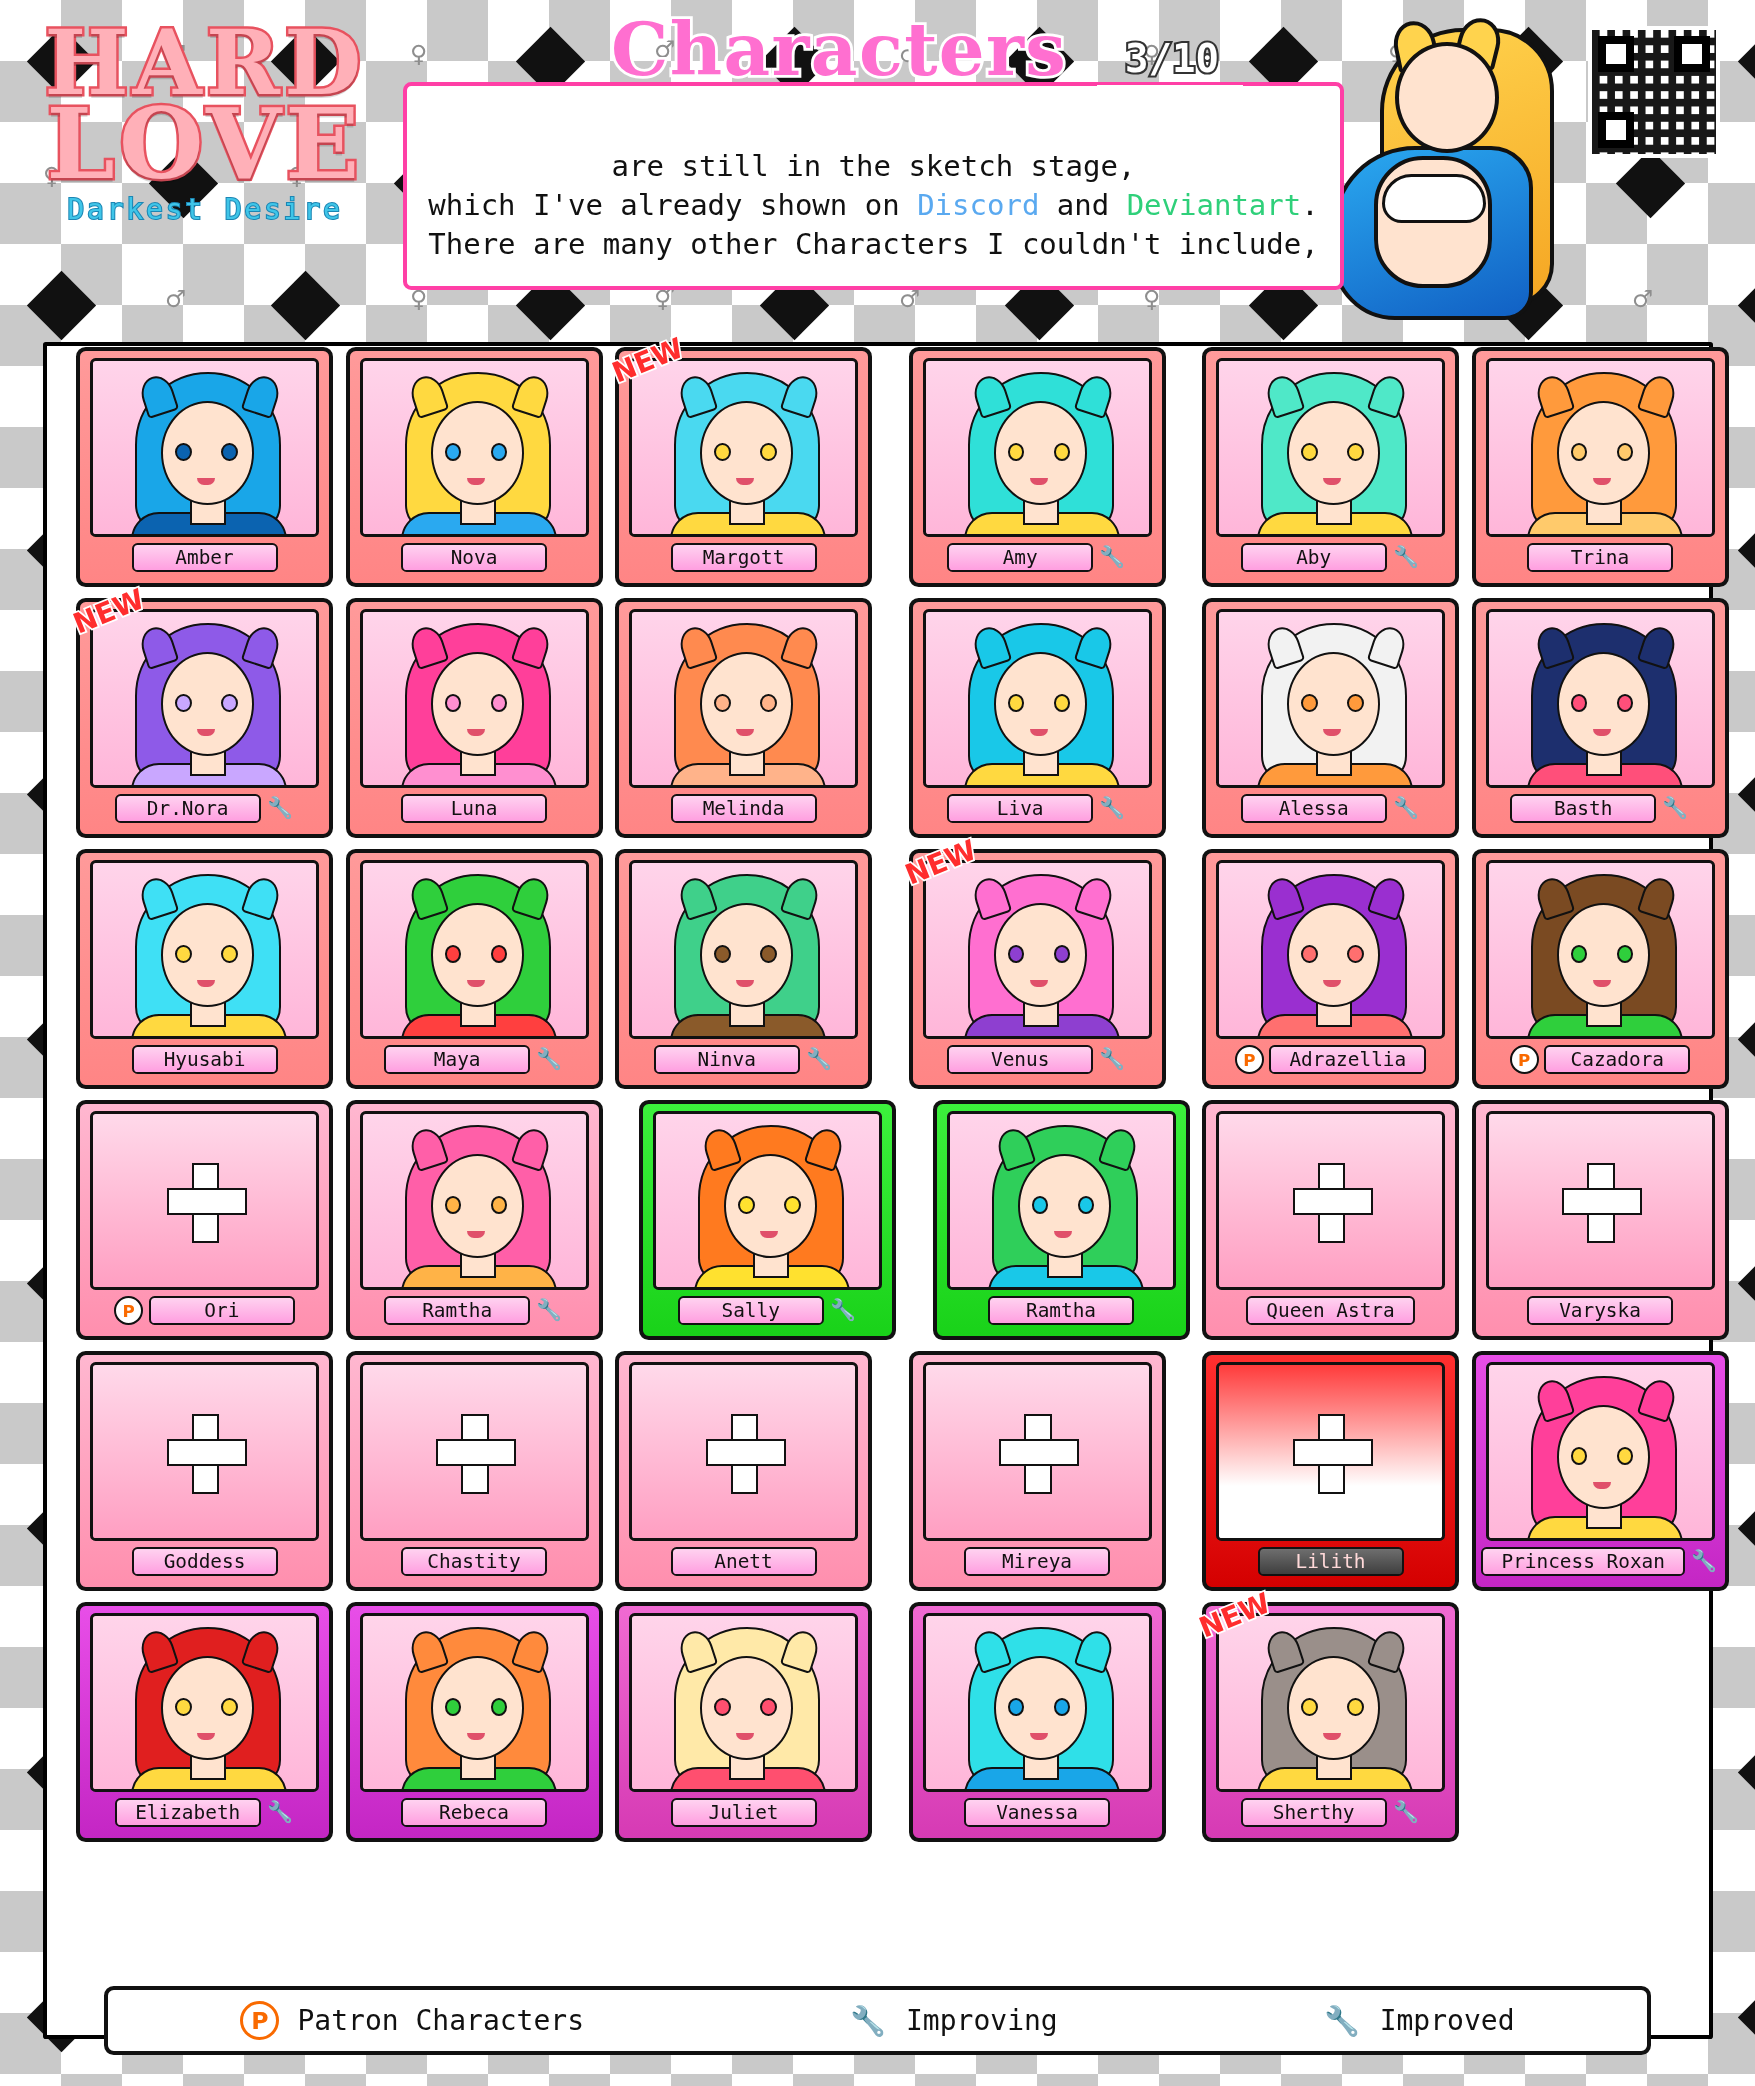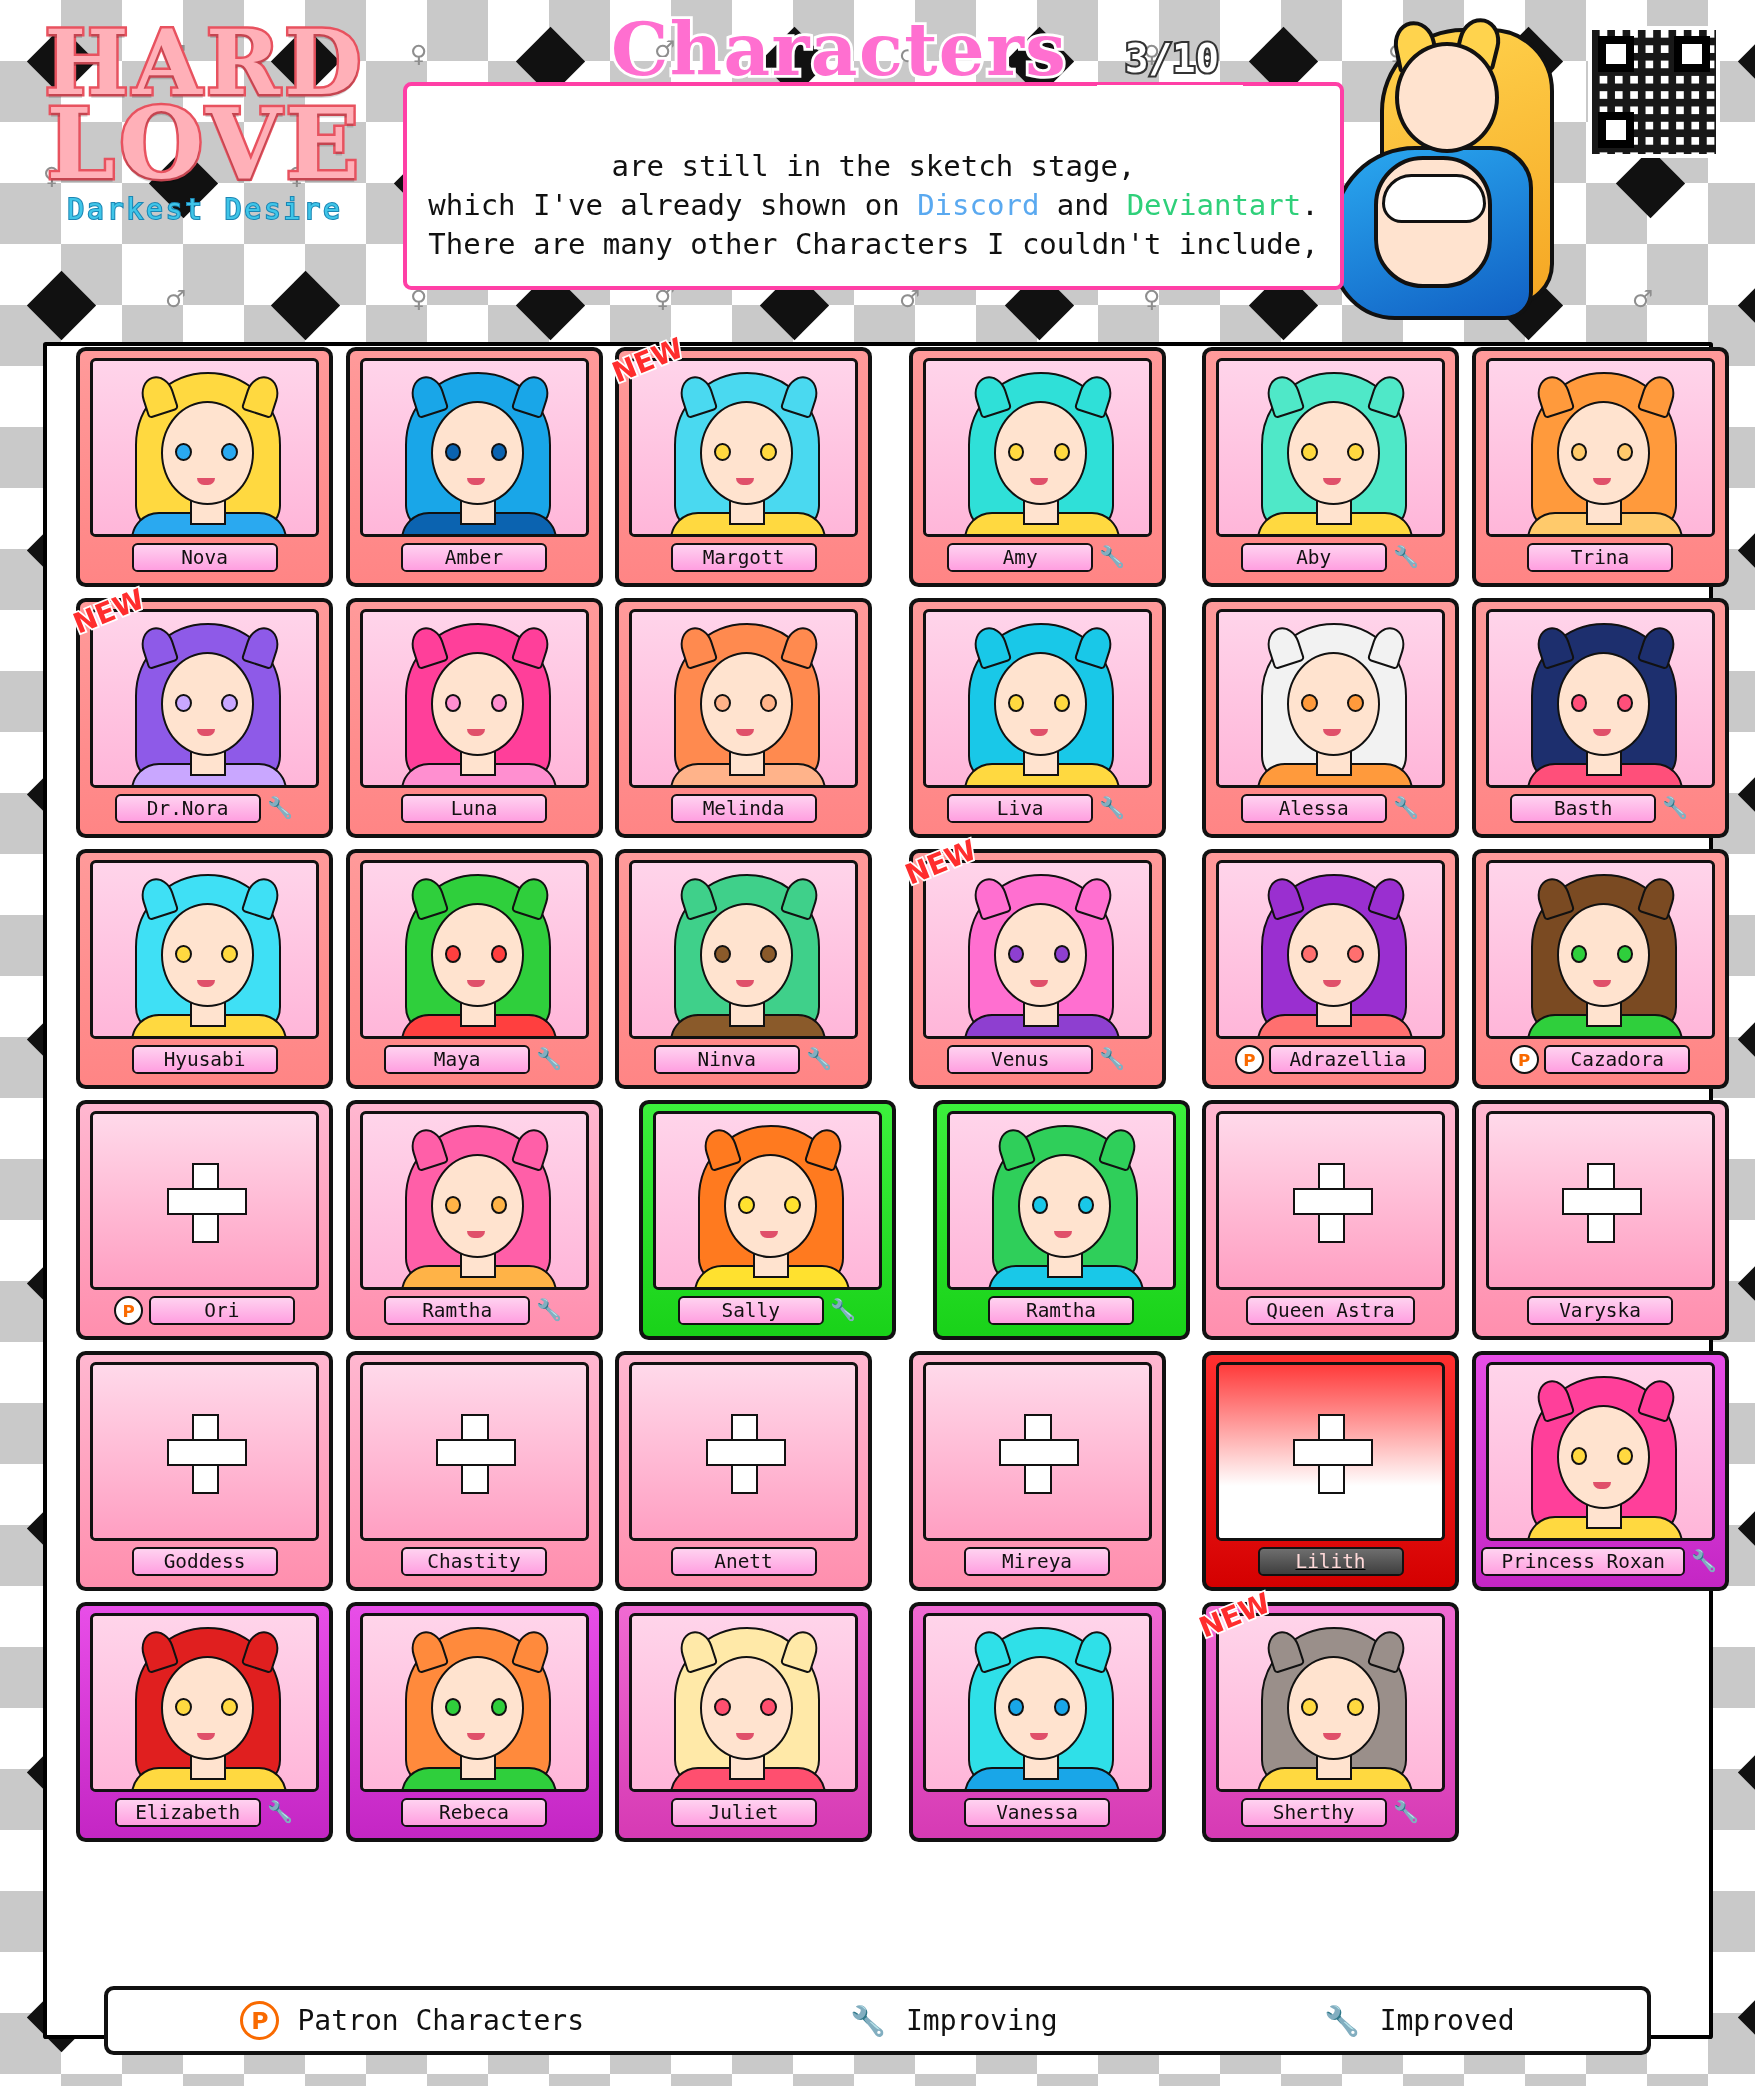--- a/index.html
+++ b/index.html
@@ -144,21 +144,21 @@
     z-index:4;
   }
   .card{
     position:relative; width:257px; height:240px; border-radius:9.7px;
     border:4.2px solid #111; padding:7px 7px 0 7px;
     background: linear-gradient(#ff9a9a,#ff8585);
     display:flex; flex-direction:column; align-items:center;
   }
   .card.placeholder{ background: linear-gradient(#ffb7d0,#ff8fae); }
   .card.green{ background: linear-gradient(#3cf03c,#19d219); margin-left: 24px; }
-  .card.red{ background: linear-gradient(#ff2f2f,#d40000); text-decoration: underline; }
+  .card.red{ background: linear-gradient(#ff2f2f,#d40000); }
   .card.purple{ background: linear-gradient(#e84ee8,#c426c4); }
   .card.pinkviolet{ background: linear-gradient(#f06ad2,#d63ab4); }
 
   .thumb{
     width:229px; height:179px; border:3.5px solid #111; border-radius:5.6px;
     background: linear-gradient(#ffd4ea,#ffb6d9);
     overflow:hidden; position:relative;
   }
   .thumb.empty{
     display:flex; align-items:center; justify-content:center;
@@ -526,48 +526,48 @@
 <div id="qr">
   <div class="qrgrid"></div>
   <div class="corner c1"></div>
   <div class="corner c2"></div>
   <div class="corner c3"></div>
 </div>
 
 <div id="grid">
     <div class="card">
       <div class="thumb">
+        <div class="p p-hair" style="background: rgb(25, 166, 232);"></div>
+        <div class="p p-ear l" style="background: rgb(25, 166, 232);"></div>
+        <div class="p p-ear r" style="background: rgb(25, 166, 232);"></div>
+        <div class="p p-body" style="background: rgb(11, 99, 176);"></div>
+        <div class="p p-neck"></div>
+        <div class="p p-face"></div>
+        <div class="p p-eye l" style="background: rgb(11, 99, 176);"></div>
+        <div class="p p-eye r" style="background: rgb(11, 99, 176);"></div>
+        <div class="p p-mouth"></div>
+      </div>
+      <div class="namerow">
+        <div class="namebar">Amber</div>
+      </div>
+    </div>
+    <div class="card">
+      <div class="thumb">
         <div class="p p-hair" style="background: rgb(255, 217, 64);"></div>
         <div class="p p-ear l" style="background: rgb(255, 217, 64);"></div>
         <div class="p p-ear r" style="background: rgb(255, 217, 64);"></div>
         <div class="p p-body" style="background: rgb(42, 169, 240);"></div>
         <div class="p p-neck"></div>
         <div class="p p-face"></div>
         <div class="p p-eye l" style="background: rgb(42, 169, 240);"></div>
         <div class="p p-eye r" style="background: rgb(42, 169, 240);"></div>
         <div class="p p-mouth"></div>
       </div>
       <div class="namerow">
         <div class="namebar">Nova</div>
-      </div>
-    </div>
-    <div class="card">
-      <div class="thumb">
-        <div class="p p-hair" style="background: rgb(25, 166, 232);"></div>
-        <div class="p p-ear l" style="background: rgb(25, 166, 232);"></div>
-        <div class="p p-ear r" style="background: rgb(25, 166, 232);"></div>
-        <div class="p p-body" style="background: rgb(11, 99, 176);"></div>
-        <div class="p p-neck"></div>
-        <div class="p p-face"></div>
-        <div class="p p-eye l" style="background: rgb(11, 99, 176);"></div>
-        <div class="p p-eye r" style="background: rgb(11, 99, 176);"></div>
-        <div class="p p-mouth"></div>
-      </div>
-      <div class="namerow">
-        <div class="namebar">Amber</div>
       </div>
     </div>
     <div class="card">
       <div class="newtag">NEW</div>
       <div class="thumb">
         <div class="p p-hair" style="background: rgb(74, 217, 240);"></div>
         <div class="p p-ear l" style="background: rgb(74, 217, 240);"></div>
         <div class="p p-ear r" style="background: rgb(74, 217, 240);"></div>
         <div class="p p-body" style="background: rgb(255, 217, 64);"></div>
         <div class="p p-neck"></div>

